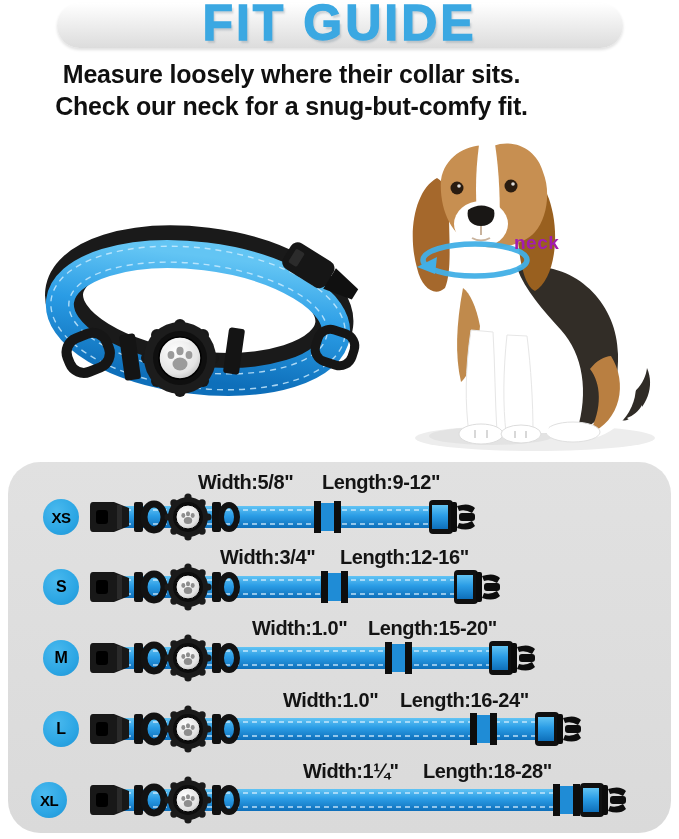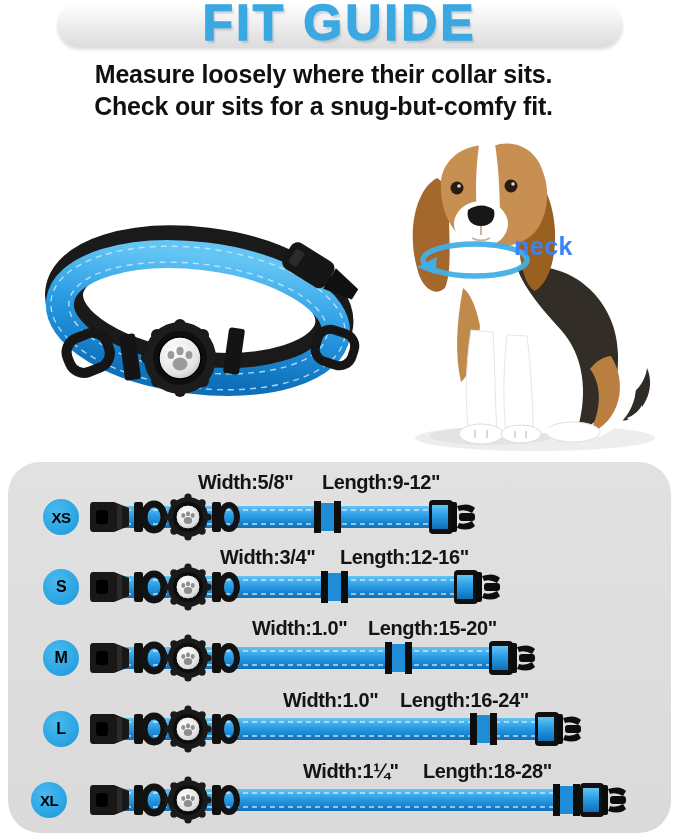--- a/index.html
+++ b/index.html
@@ -19,26 +19,25 @@
   .title{
     left:0;top:-6px;width:679px;text-align:center;
     font-size:50px;font-weight:900;letter-spacing:3px;
     color:#3BA8E2;-webkit-text-stroke:1.3px #3BA8E2;
     text-shadow:2px 3px 2px rgba(120,140,155,.35);
   }
   .subtitle{
     left:0;top:58px;width:583px;text-align:center;
     font-size:25px;line-height:32px;font-weight:700;color:#101010;
     letter-spacing:-0.2px;
-    padding-left:32px;
   }
 
   
   .neck-label{
-    left:514px;top:232px;font-size:25px;font-weight:700;color:#3b82f6;
+    left:514px;top:232px;font-size:19px;font-weight:700;color:#a21caf;
     letter-spacing:.5px;
   }
 
   
   .size-panel{
     left:8px;top:462px;width:663px;height:371px;border-radius:32px;
     background:linear-gradient(#e1e1e1,#dadada);
   }
   .badge{
     width:36px;height:36px;border-radius:50%;
@@ -53,21 +52,21 @@
     white-space:pre;
   }
 </style>
 </head>
 <body>
 
 <div class="abs title-band"></div>
 <div class="abs title">FIT GUIDE</div>
 <div class="abs subtitle">
   <div>Measure loosely where their collar sits.</div>
-  <div>Check our sits for a snug-but-comfy fit.</div>
+  <div>Check our neck for a snug-but-comfy fit.</div>
 </div>
 
 <svg class="abs" style="left:28px;top:218px" width="340" height="220" viewBox="0 0 340 220">
   <defs>
     <linearGradient id="hg" x1="0" y1="0" x2="0" y2="1">
       <stop offset="0" stop-color="#63c5f4"></stop>
         <stop offset=".45" stop-color="#2a9ce5"></stop>
         <stop offset="1" stop-color="#0e6fba"></stop>
     </linearGradient>
     <radialGradient id="hsilver" cx=".4" cy=".35" r=".95">

